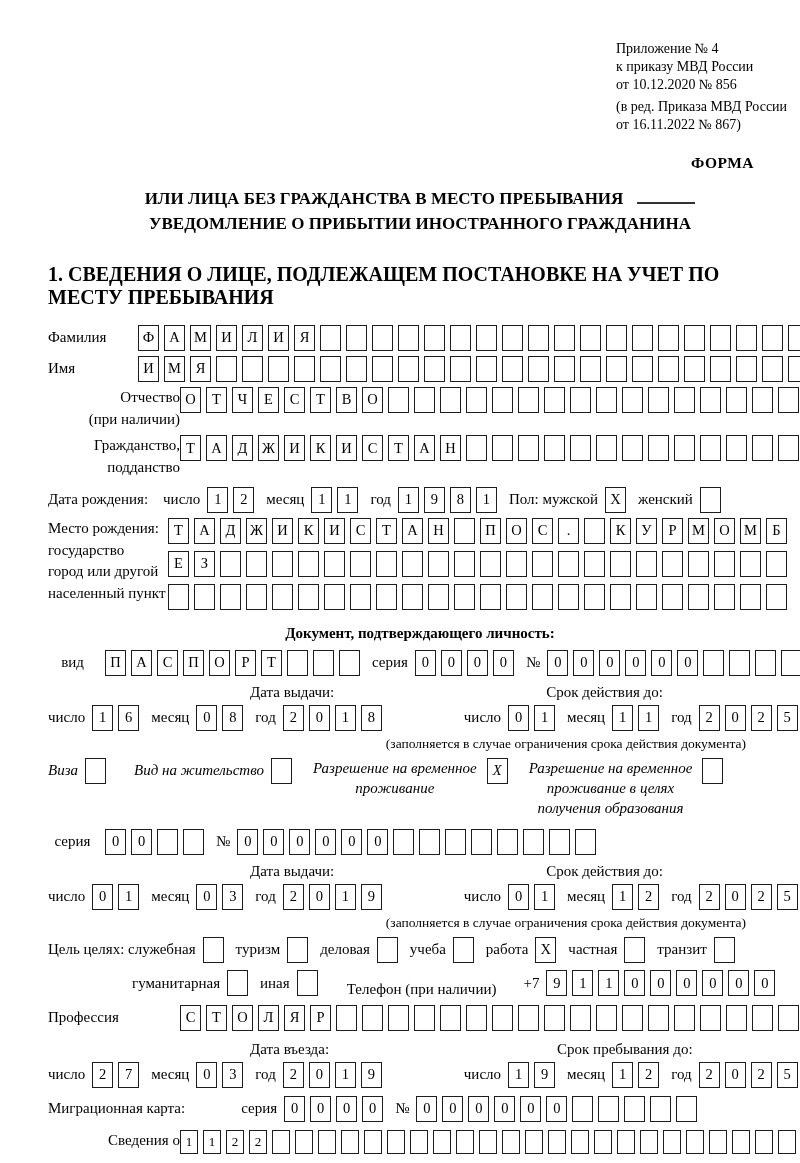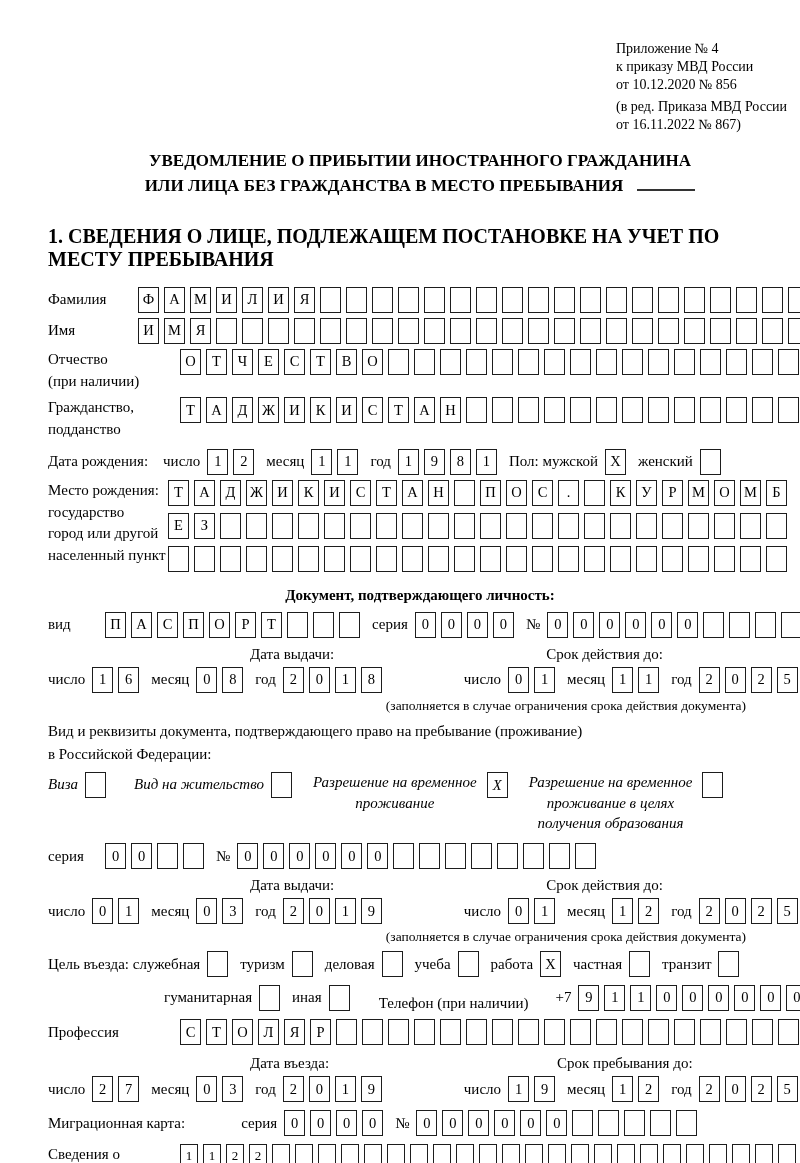--- a/index.html
+++ b/index.html
@@ -18,23 +18,23 @@
   .row{display:flex;align-items:center;margin-bottom:5px;white-space:nowrap;}
   .row.top{align-items:flex-start;}
   .lbl{font-size:15px;margin-right:8px;flex:none;}
   .lblcol{display:flex;flex-direction:column;font-size:15px;flex:none;line-height:1.45;}
   .boxes{display:flex;flex:none;}
   .cell{width:19px;height:24px;border:1.6px solid #1d1d1d;margin-right:5px;display:flex;align-items:center;justify-content:center;font-size:14.5px;flex:none;}
   .sm .cell{width:16px;height:22px;margin-right:5px;font-size:13px;}
   .boxrow{margin-bottom:7px;}
 
   .w82{width:82px;}
-  .w132{width:132px;}
+  .w132{width:132px;align-items:flex-end;}
   .w120{width:120px;}
-  .w57{width:49px;}
+  .w57{width:49px;text-align:center;}
   .w104{width:104px;}
 
   .center-bold{text-align:center;font-weight:bold;font-size:15px;margin:8px 0 8px 0;}
   .dates-hdr{display:flex;font-size:15px;margin:8px 0 4px 0;}
   .dgroup{display:flex;align-items:center;}
   .dlbl{font-size:15px;margin:0 7px;}
   .dlbl.first{margin-left:0;}
   .note{font-size:13.5px;text-align:right;padding-right:46px;margin:2px 0 6px 0;}
   .para{font-size:15px;line-height:1.55;margin:4px 0;}
   .cklabel{text-align:center;font-size:15px;line-height:1.35;margin-right:10px;}
@@ -48,24 +48,25 @@
   <div class="appendix">
     <div>Приложение № 4</div>
     <div>к приказу МВД России</div>
     <div>от 10.12.2020 № 856</div>
     <div class="amend">
       <div>(в ред. Приказа МВД России</div>
       <div>от 16.11.2022 № 867)</div>
     </div>
   </div>
 
+  <div class="forma">ФОРМА</div>
 
   <div class="title">
+    <div><span>ИЛИ ЛИЦА БЕЗ ГРАЖДАНСТВА В МЕСТО ПРЕБЫВАНИЯ</span><span class="blank-line"></span></div>
     <div>УВЕДОМЛЕНИЕ О ПРИБЫТИИ ИНОСТРАННОГО ГРАЖДАНИНА</div>
-    <div><span>ИЛИ ЛИЦА БЕЗ ГРАЖДАНСТВА В МЕСТО ПРЕБЫВАНИЯ</span><span class="blank-line"></span></div>
   </div>
 
   <div class="sec-heading">1. СВЕДЕНИЯ О ЛИЦЕ, ПОДЛЕЖАЩЕМ ПОСТАНОВКЕ НА УЧЕТ ПО МЕСТУ ПРЕБЫВАНИЯ</div>
 
   <div class="row">
     <span class="lbl w82">Фамилия</span>
     <span class="boxes">
         <span class="cell">Ф</span>
         <span class="cell">А</span>
         <span class="cell">М</span>
@@ -388,24 +389,20 @@
       <span class="boxes">
           <span class="cell">2</span>
           <span class="cell">0</span>
           <span class="cell">2</span>
           <span class="cell">5</span>
         </span>
     </span>
   </div>
   <div class="note">(заполняется в случае ограничения срока действия документа)</div>
 
-  <div class="para">
-    <div>Вид и реквизиты документа, подтверждающего право на пребывание (проживание)</div>
-    <div>в Российской Федерации:</div>
-  </div>
 
   <div class="row top" style="margin-top:6px;font-style:italic;">
     <span class="dlbl first" style="padding-top:4px;">Виза</span>
     <span class="boxes">
         <span class="cell"></span>
       </span>
     <span class="gap16"></span>
     <span class="dlbl" style="padding-top:4px;">Вид на жительство</span>
     <span class="boxes">
         <span class="cell"></span>
@@ -496,21 +493,21 @@
           <span class="cell">2</span>
           <span class="cell">0</span>
           <span class="cell">2</span>
           <span class="cell">5</span>
         </span>
     </span>
   </div>
   <div class="note">(заполняется в случае ограничения срока действия документа)</div>
 
   <div class="row" style="margin-top:4px;">
-    <span class="dlbl first">Цель въезда: служебная</span>
+    <span class="dlbl first">Цель целях: служебная</span>
     <span class="boxes">
         <span class="cell"></span>
       </span>
     <span class="dlbl">туризм</span>
     <span class="boxes">
         <span class="cell"></span>
       </span>
     <span class="dlbl">деловая</span>
     <span class="boxes">
         <span class="cell"></span>
@@ -527,21 +524,21 @@
     <span class="boxes">
         <span class="cell"></span>
       </span>
     <span class="dlbl">транзит</span>
     <span class="boxes">
         <span class="cell"></span>
       </span>
   </div>
 
   <div class="row" style="margin-top:6px;">
-    <span class="dlbl first" style="margin-left:116px;">гуманитарная</span>
+    <span class="dlbl first" style="margin-left:84px;">гуманитарная</span>
     <span class="boxes">
         <span class="cell"></span>
       </span>
     <span class="dlbl">иная</span>
     <span class="boxes">
         <span class="cell"></span>
       </span>
     <span class="dlbl" style="margin-left:24px;margin-top:12px;">Телефон (при наличии)</span>
     <span class="dlbl" style="margin-left:20px;">+7</span>
     <span class="boxes">

